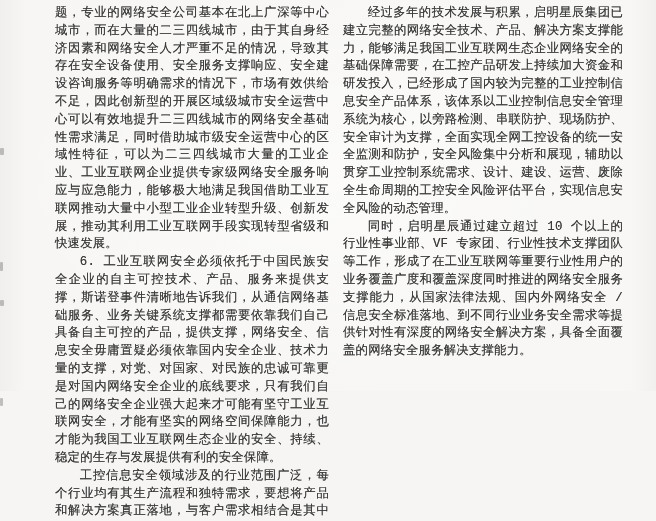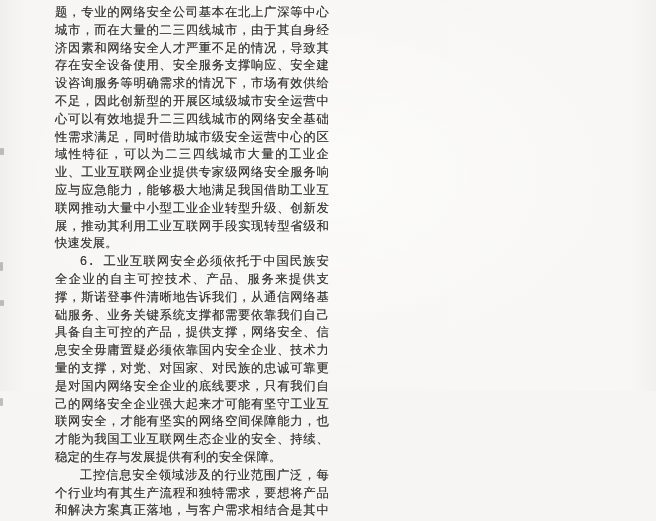--- a/index.html
+++ b/index.html
@@ -55,15 +55,17 @@
   <span class="artifact a3"></span>
   <span class="artifact a4"></span>
 
   <div class="column col-left">
     <p class="para">题，专业的网络安全公司基本在北上广深等中心城市，而在大量的二三四线城市，由于其自身经济因素和网络安全人才严重不足的情况，导致其存在安全设备使用、安全服务支撑响应、安全建设咨询服务等明确需求的情况下，市场有效供给不足，因此创新型的开展区域级城市安全运营中心可以有效地提升二三四线城市的网络安全基础性需求满足，同时借助城市级安全运营中心的区域性特征，可以为二三四线城市大量的工业企业、工业互联网企业提供专家级网络安全服务响应与应急能力，能够极大地满足我国借助工业互联网推动大量中小型工业企业转型升级、创新发展，推动其利用工业互联网手段实现转型省级和快速发展。</p>
     <p class="para indent">6. 工业互联网安全必须依托于中国民族安全企业的自主可控技术、产品、服务来提供支撑，斯诺登事件清晰地告诉我们，从通信网络基础服务、业务关键系统支撑都需要依靠我们自己具备自主可控的产品，提供支撑，网络安全、信息安全毋庸置疑必须依靠国内安全企业、技术力量的支撑，对党、对国家、对民族的忠诚可靠更是对国内网络安全企业的底线要求，只有我们自己的网络安全企业强大起来才可能有坚守工业互联网安全，才能有坚实的网络空间保障能力，也才能为我国工业互联网生态企业的安全、持续、稳定的生存与发展提供有利的安全保障。</p>
     <p class="para indent">工控信息安全领域涉及的行业范围广泛，每个行业均有其生产流程和独特需求，要想将产品和解决方案真正落地，与客户需求相结合是其中关键。</p>
   </div>
 
   <div class="column col-right">
+    <p class="para indent">经过多年的技术发展与积累，启明星辰集团已建立完整的网络安全技术、产品、解决方案支撑能力，能够满足我国工业互联网生态企业网络安全的基础保障需要，在工控产品研发上持续加大资金和研发投入，已经形成了国内较为完整的工业控制信息安全产品体系，该体系以工业控制信息安全管理系统为核心，以旁路检测、串联防护、现场防护、安全审计为支撑，全面实现全网工控设备的统一安全监测和防护，安全风险集中分析和展现，辅助以贯穿工业控制系统需求、设计、建设、运营、废除全生命周期的工控安全风险评估平台，实现信息安全风险的动态管理。</p>
+    <p class="para indent">同时，启明星辰通过建立超过 10 个以上的行业性事业部、VF 专家团、行业性技术支撑团队等工作，形成了在工业互联网等重要行业性用户的业务覆盖广度和覆盖深度同时推进的网络安全服务支撑能力，从国家法律法规、国内外网络安全 / 信息安全标准落地、到不同行业业务安全需求等提供针对性有深度的网络安全解决方案，具备全面覆盖的网络安全服务解决支撑能力。</p>
   </div>
 
 </div>
 
 </body></html>

